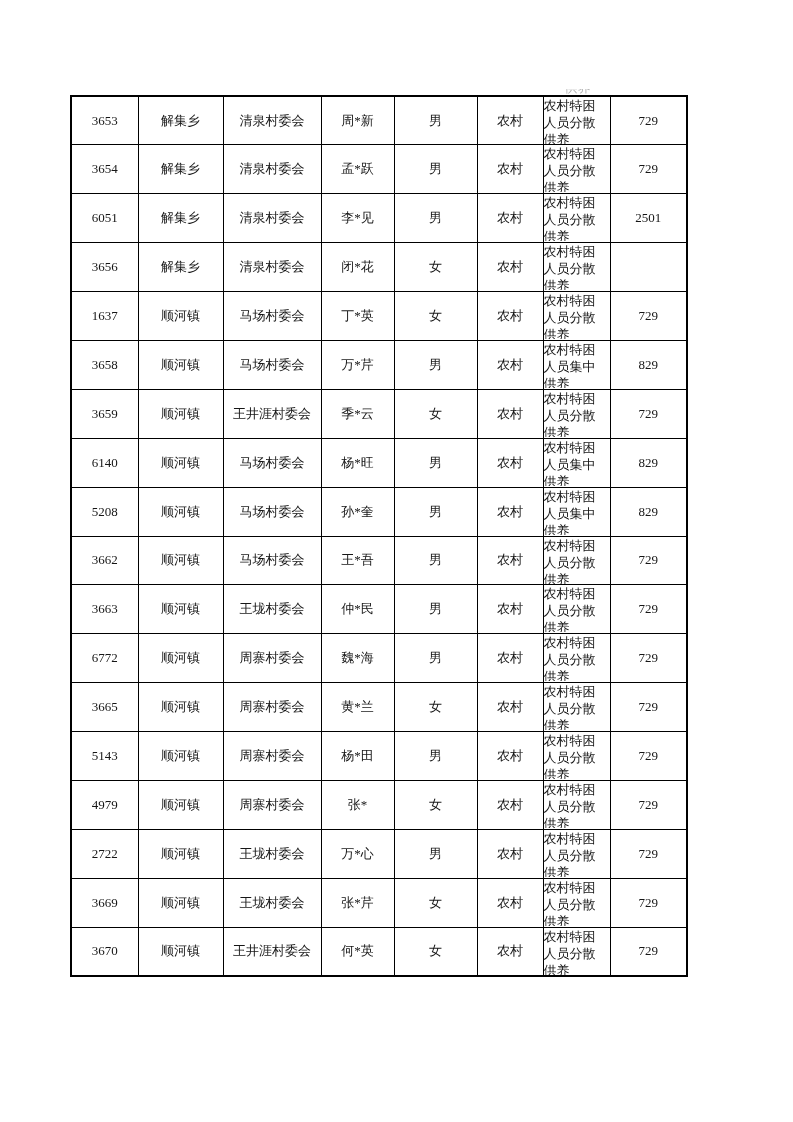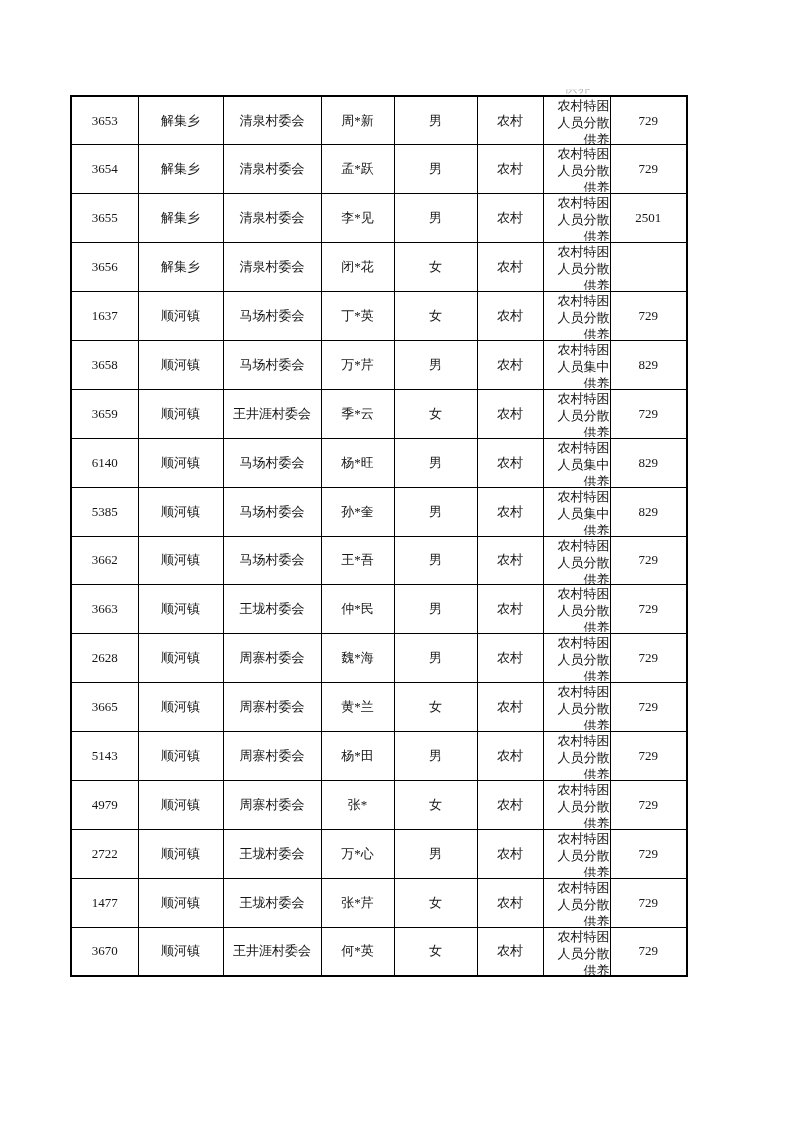--- a/index.html
+++ b/index.html
@@ -35,21 +35,21 @@
   col.w3 { width: 98px; }
   col.w4 { width: 73px; }
   col.w5 { width: 83px; }
   col.w6 { width: 66px; }
   col.w7 { width: 67px; }
   col.w8 { width: 77px; }
   td.cat-cell { vertical-align: top; }
   .cat-inner {
     height: 47px;
     overflow: hidden;
-    text-align: right;
+    text-align: left;
   }
   .cat-line {
     line-height: 17px;
     white-space: nowrap;
   }
   
   .top-remnant {
     position: absolute;
     left: 544px;
     top: 89px;
@@ -109,21 +109,21 @@
     <td class="cat-cell">
       <div class="cat-inner">
         <div class="cat-line">农村特困</div>
         <div class="cat-line">人员分散</div>
         <div class="cat-line">供养</div>
       </div>
     </td>
     <td>729</td>
   </tr>
         <tr>
-    <td>3655</td>
+    <td>6051</td>
     <td>解集乡</td>
     <td>清泉村委会</td>
     <td>李*见</td>
     <td>男</td>
     <td>农村</td>
     <td class="cat-cell">
       <div class="cat-inner">
         <div class="cat-line">农村特困</div>
         <div class="cat-line">人员分散</div>
         <div class="cat-line">供养</div>
@@ -205,21 +205,21 @@
     <td class="cat-cell">
       <div class="cat-inner">
         <div class="cat-line">农村特困</div>
         <div class="cat-line">人员集中</div>
         <div class="cat-line">供养</div>
       </div>
     </td>
     <td>829</td>
   </tr>
         <tr>
-    <td>5385</td>
+    <td>5208</td>
     <td>顺河镇</td>
     <td>马场村委会</td>
     <td>孙*奎</td>
     <td>男</td>
     <td>农村</td>
     <td class="cat-cell">
       <div class="cat-inner">
         <div class="cat-line">农村特困</div>
         <div class="cat-line">人员集中</div>
         <div class="cat-line">供养</div>
@@ -253,21 +253,21 @@
     <td class="cat-cell">
       <div class="cat-inner">
         <div class="cat-line">农村特困</div>
         <div class="cat-line">人员分散</div>
         <div class="cat-line">供养</div>
       </div>
     </td>
     <td>729</td>
   </tr>
         <tr>
-    <td>2628</td>
+    <td>6772</td>
     <td>顺河镇</td>
     <td>周寨村委会</td>
     <td>魏*海</td>
     <td>男</td>
     <td>农村</td>
     <td class="cat-cell">
       <div class="cat-inner">
         <div class="cat-line">农村特困</div>
         <div class="cat-line">人员分散</div>
         <div class="cat-line">供养</div>
@@ -333,21 +333,21 @@
     <td class="cat-cell">
       <div class="cat-inner">
         <div class="cat-line">农村特困</div>
         <div class="cat-line">人员分散</div>
         <div class="cat-line">供养</div>
       </div>
     </td>
     <td>729</td>
   </tr>
         <tr>
-    <td>1477</td>
+    <td>3669</td>
     <td>顺河镇</td>
     <td>王垅村委会</td>
     <td>张*芹</td>
     <td>女</td>
     <td>农村</td>
     <td class="cat-cell">
       <div class="cat-inner">
         <div class="cat-line">农村特困</div>
         <div class="cat-line">人员分散</div>
         <div class="cat-line">供养</div>

